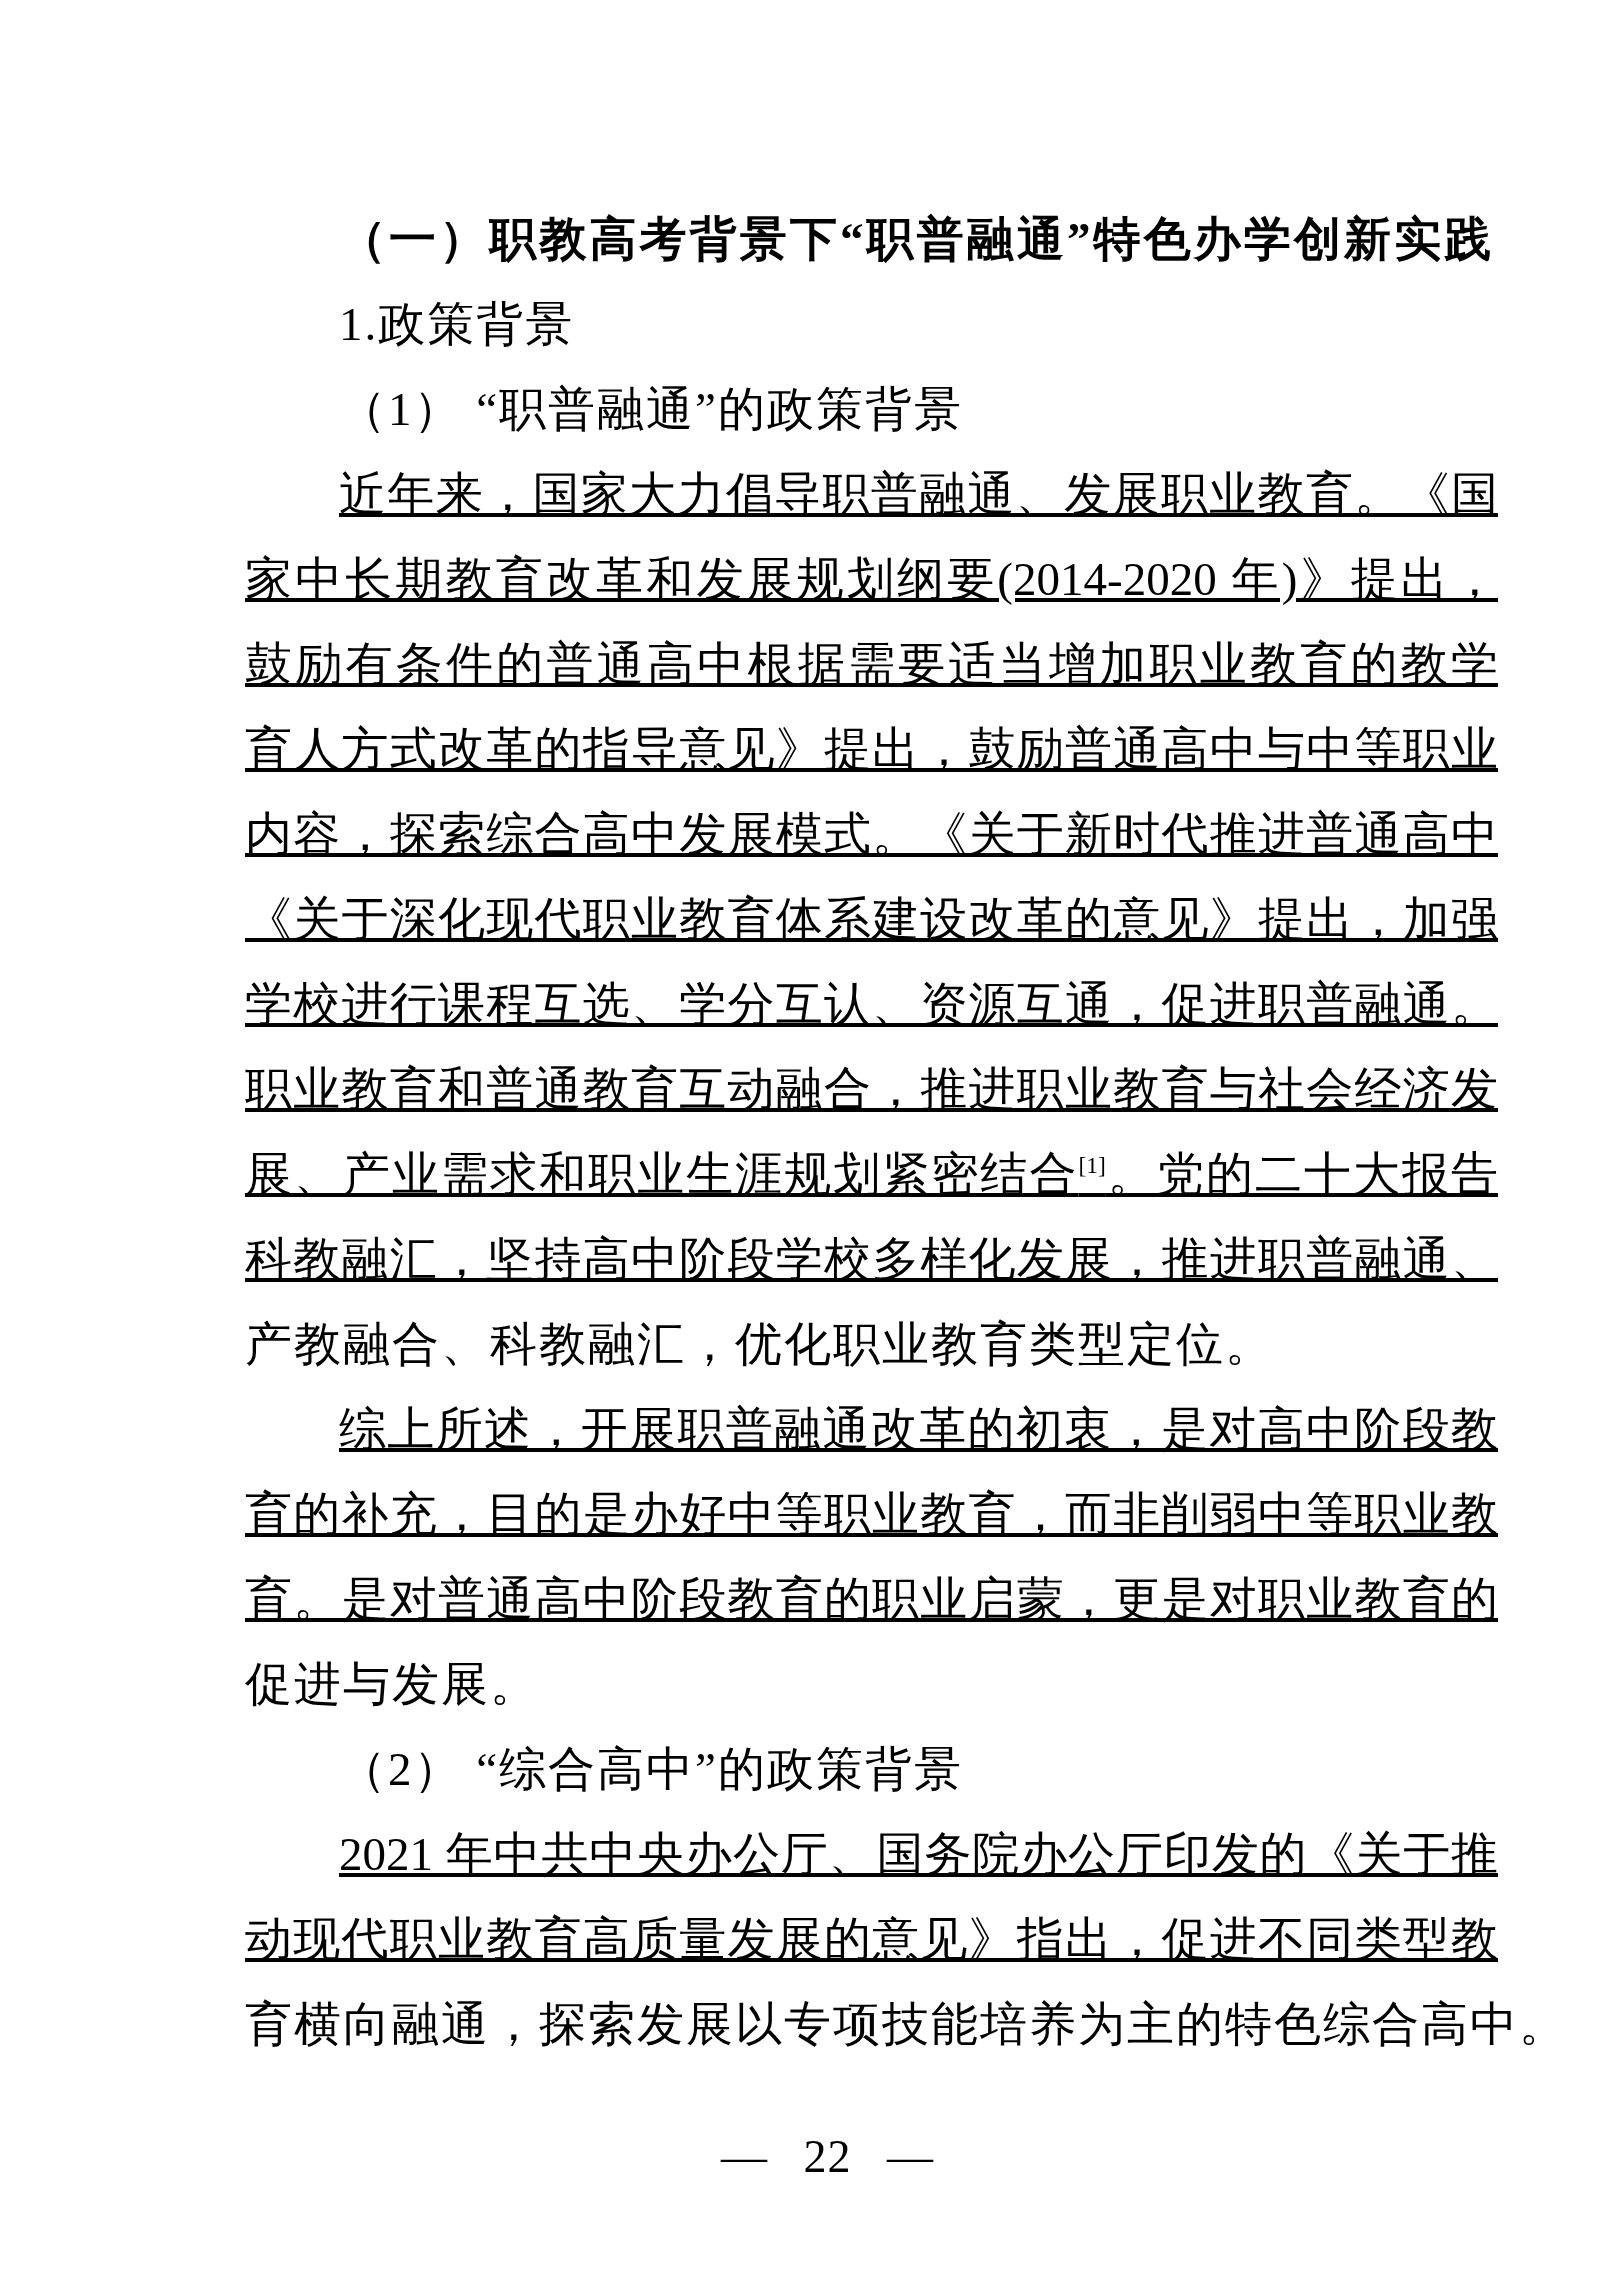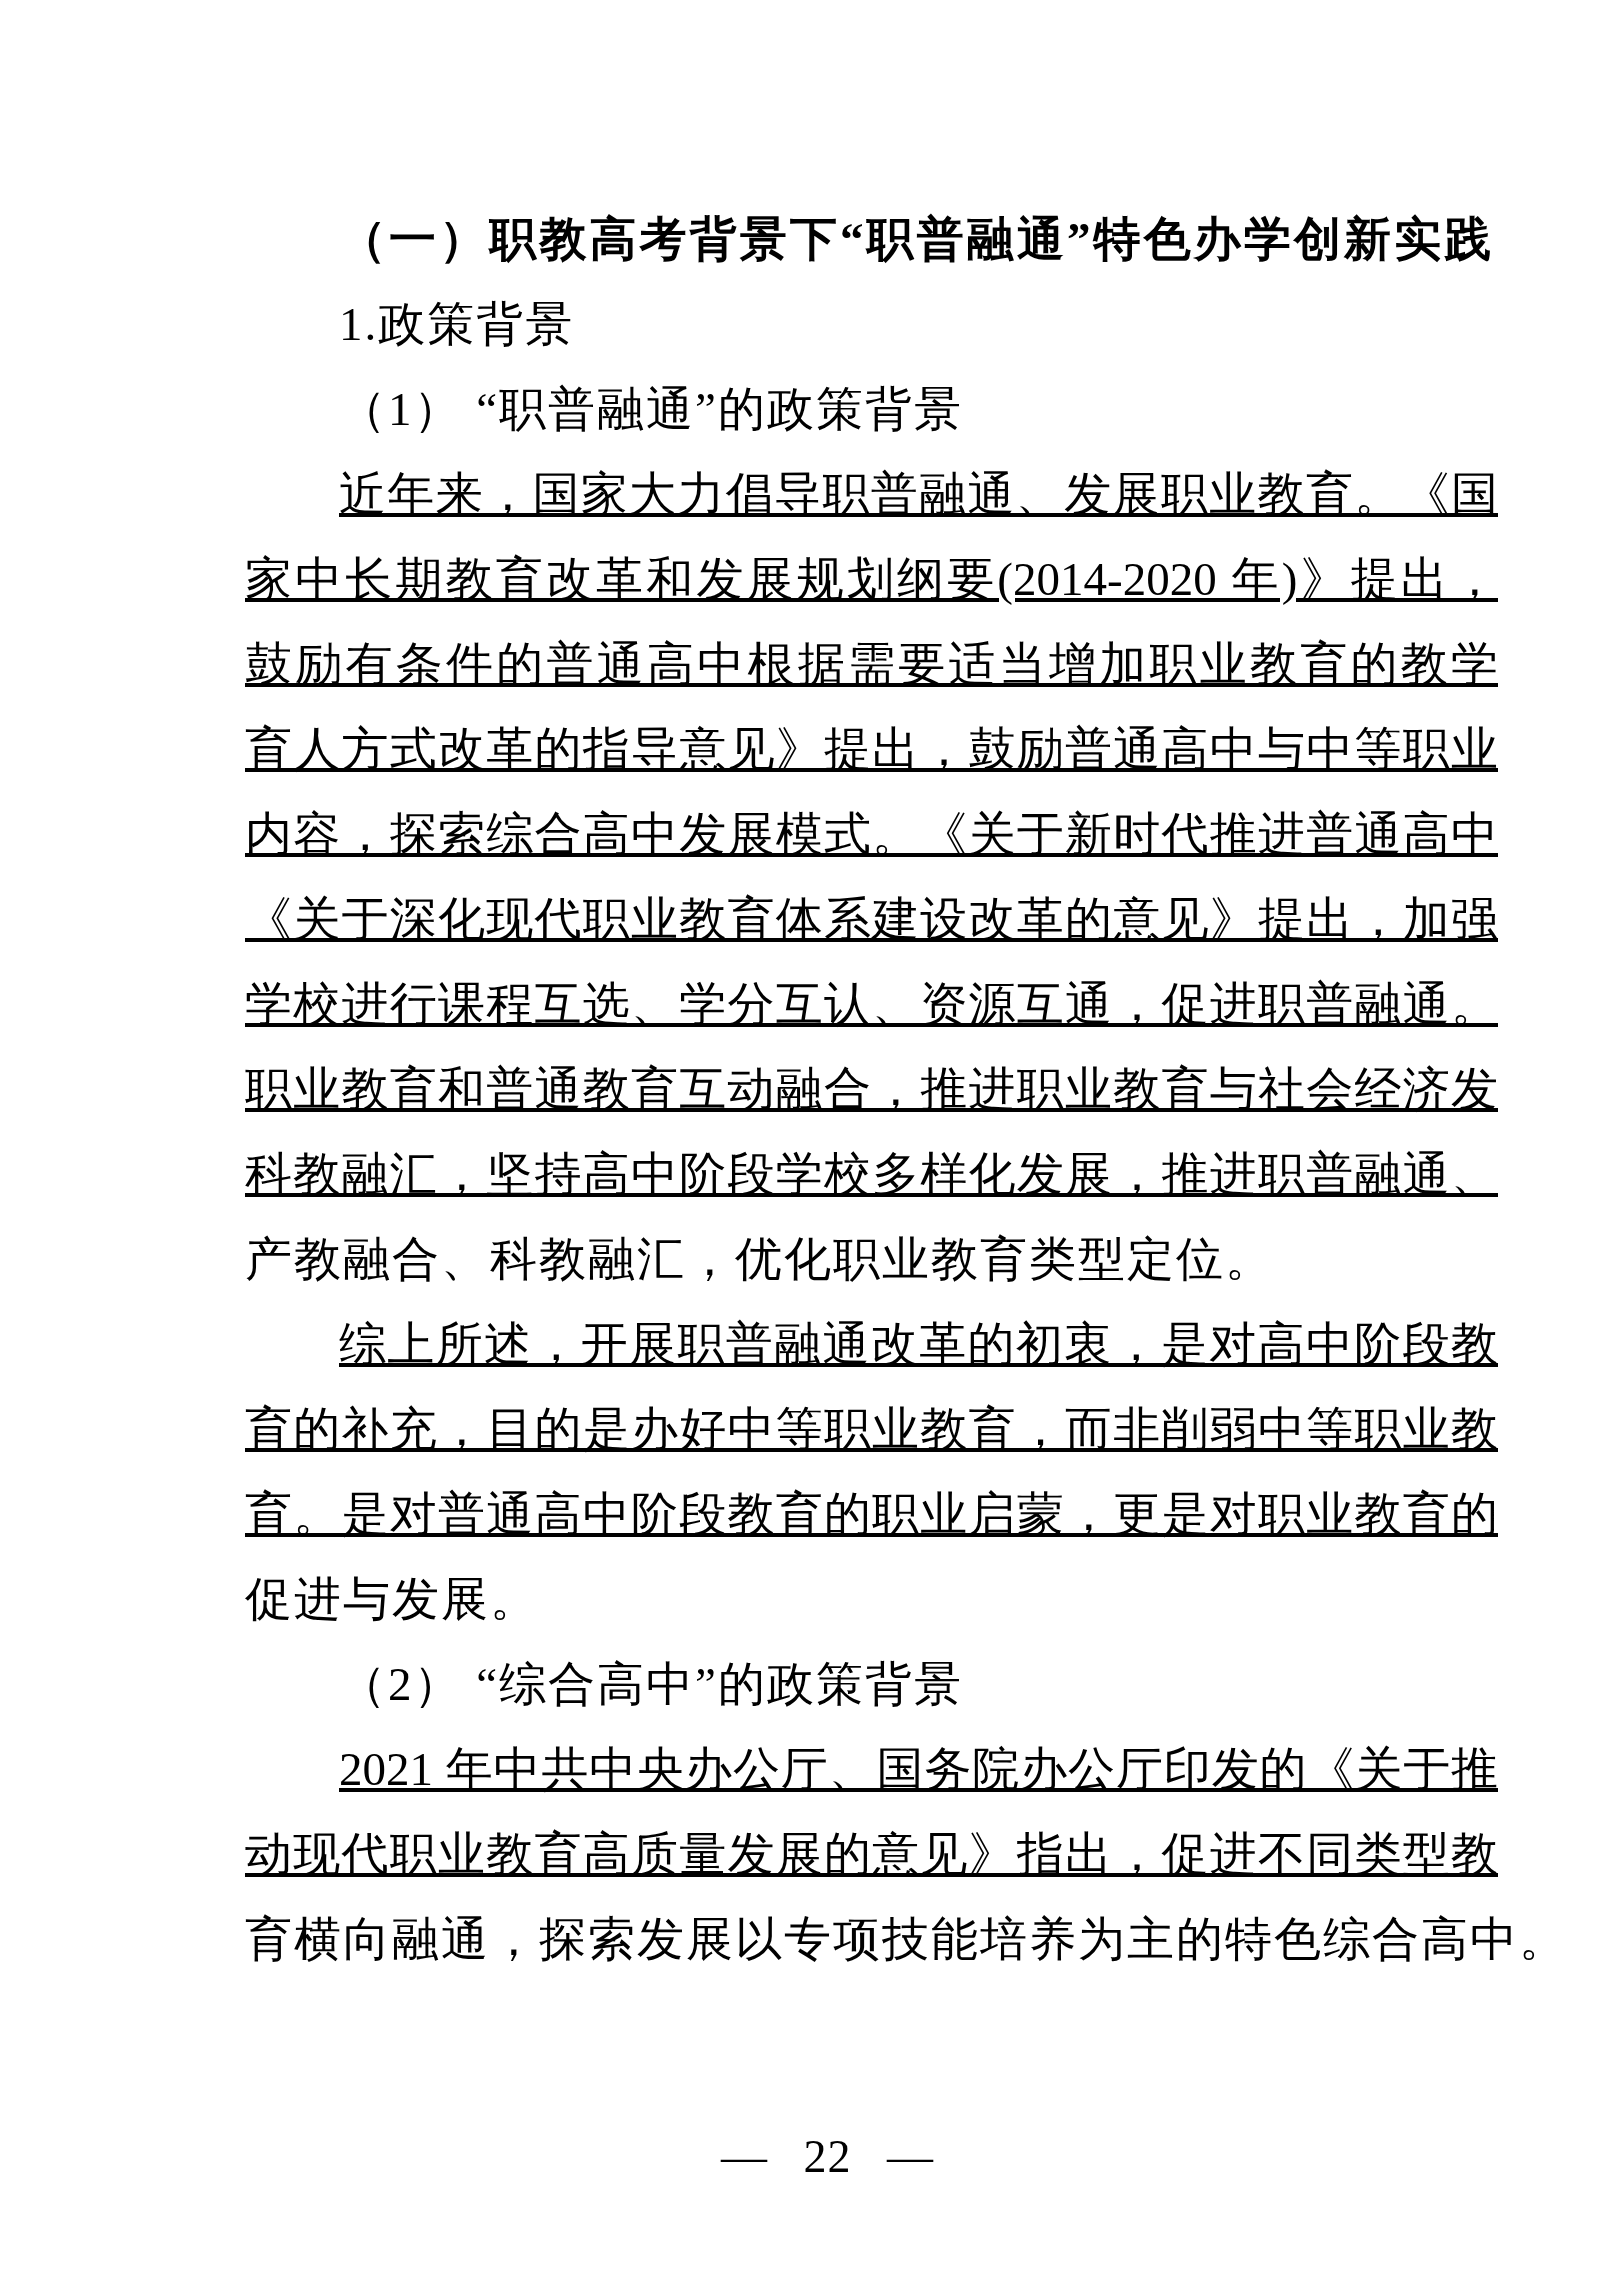--- a/index.html
+++ b/index.html
@@ -76,20 +76,23 @@
     <div class="line indent">（1） “职普融通”的政策背景</div>
 
     <div class="line j indent">近年来，国家大力倡导职普融通、发展职业教育。《国</div>
     <div class="line j">家中长期教育改革和发展规划纲要(2014-2020 年)》提出，</div>
     <div class="line j">鼓励有条件的普通高中根据需要适当增加职业教育的教学</div>
     <div class="line j">育人方式改革的指导意见》提出，鼓励普通高中与中等职业</div>
     <div class="line j">内容，探索综合高中发展模式。《关于新时代推进普通高中</div>
     <div class="line j">《关于深化现代职业教育体系建设改革的意见》提出，加强</div>
     <div class="line j">学校进行课程互选、学分互认、资源互通，促进职普融通。</div>
     <div class="line j">职业教育和普通教育互动融合，推进职业教育与社会经济发</div>
+    <div class="line j">
+      <span>展、产业需求和职业生涯规划紧密结合</span><sup class="fnref">[1]</sup><span>。党的二十大报告</span>
+    </div>
     <div class="line j">科教融汇，坚持高中阶段学校多样化发展，推进职普融通、</div>
     <div class="line">产教融合、科教融汇，优化职业教育类型定位。</div>
 
     <div class="line j indent">综上所述，开展职普融通改革的初衷，是对高中阶段教</div>
     <div class="line j">育的补充，目的是办好中等职业教育，而非削弱中等职业教</div>
     <div class="line j">育。是对普通高中阶段教育的职业启蒙，更是对职业教育的</div>
     <div class="line">促进与发展。</div>
 
     <div class="line indent">（2） “综合高中”的政策背景</div>
 

